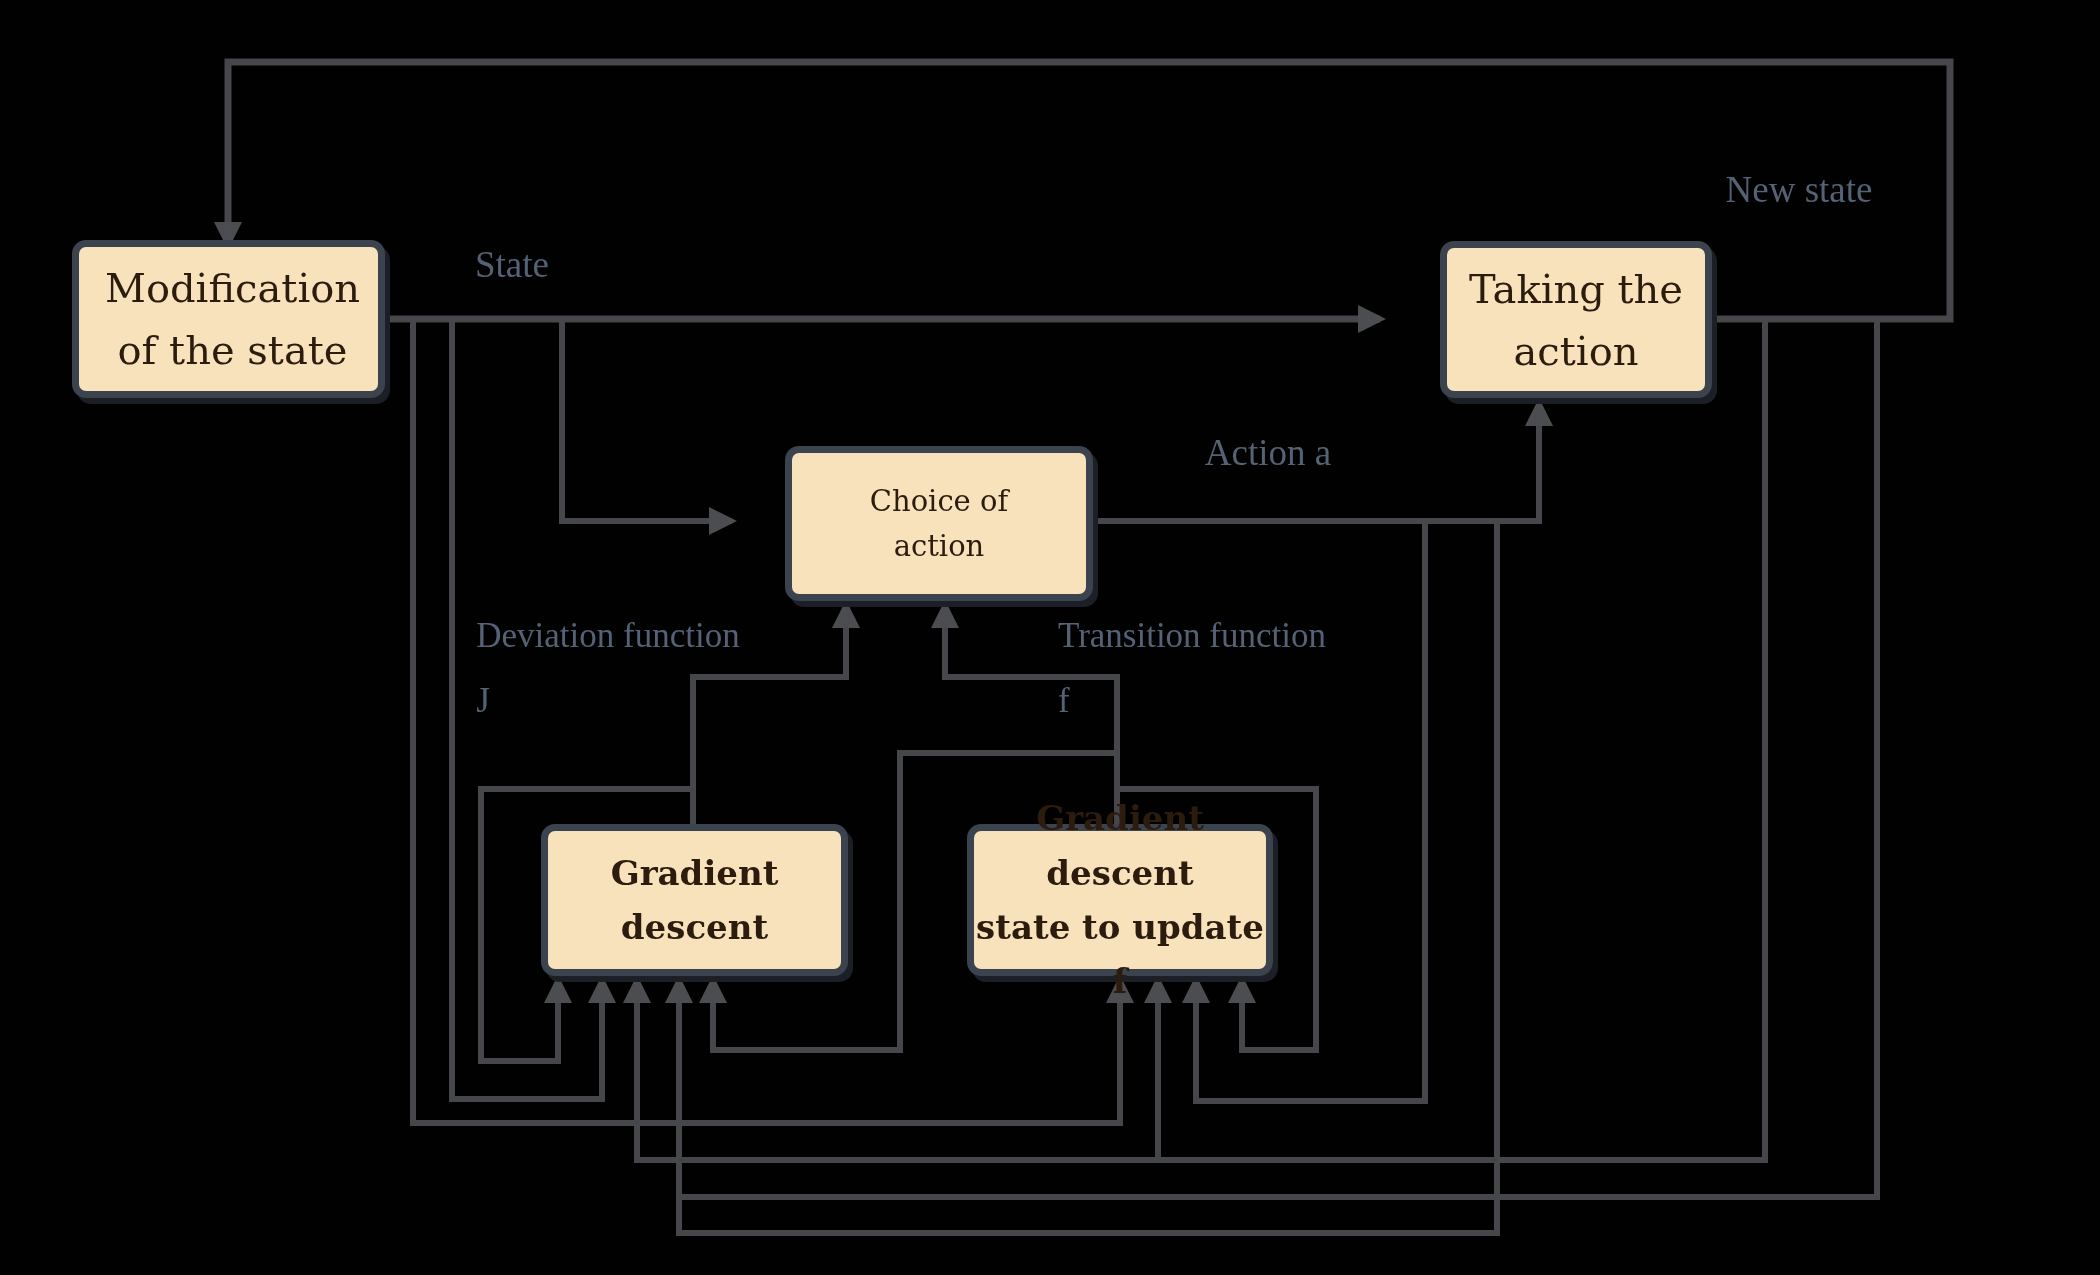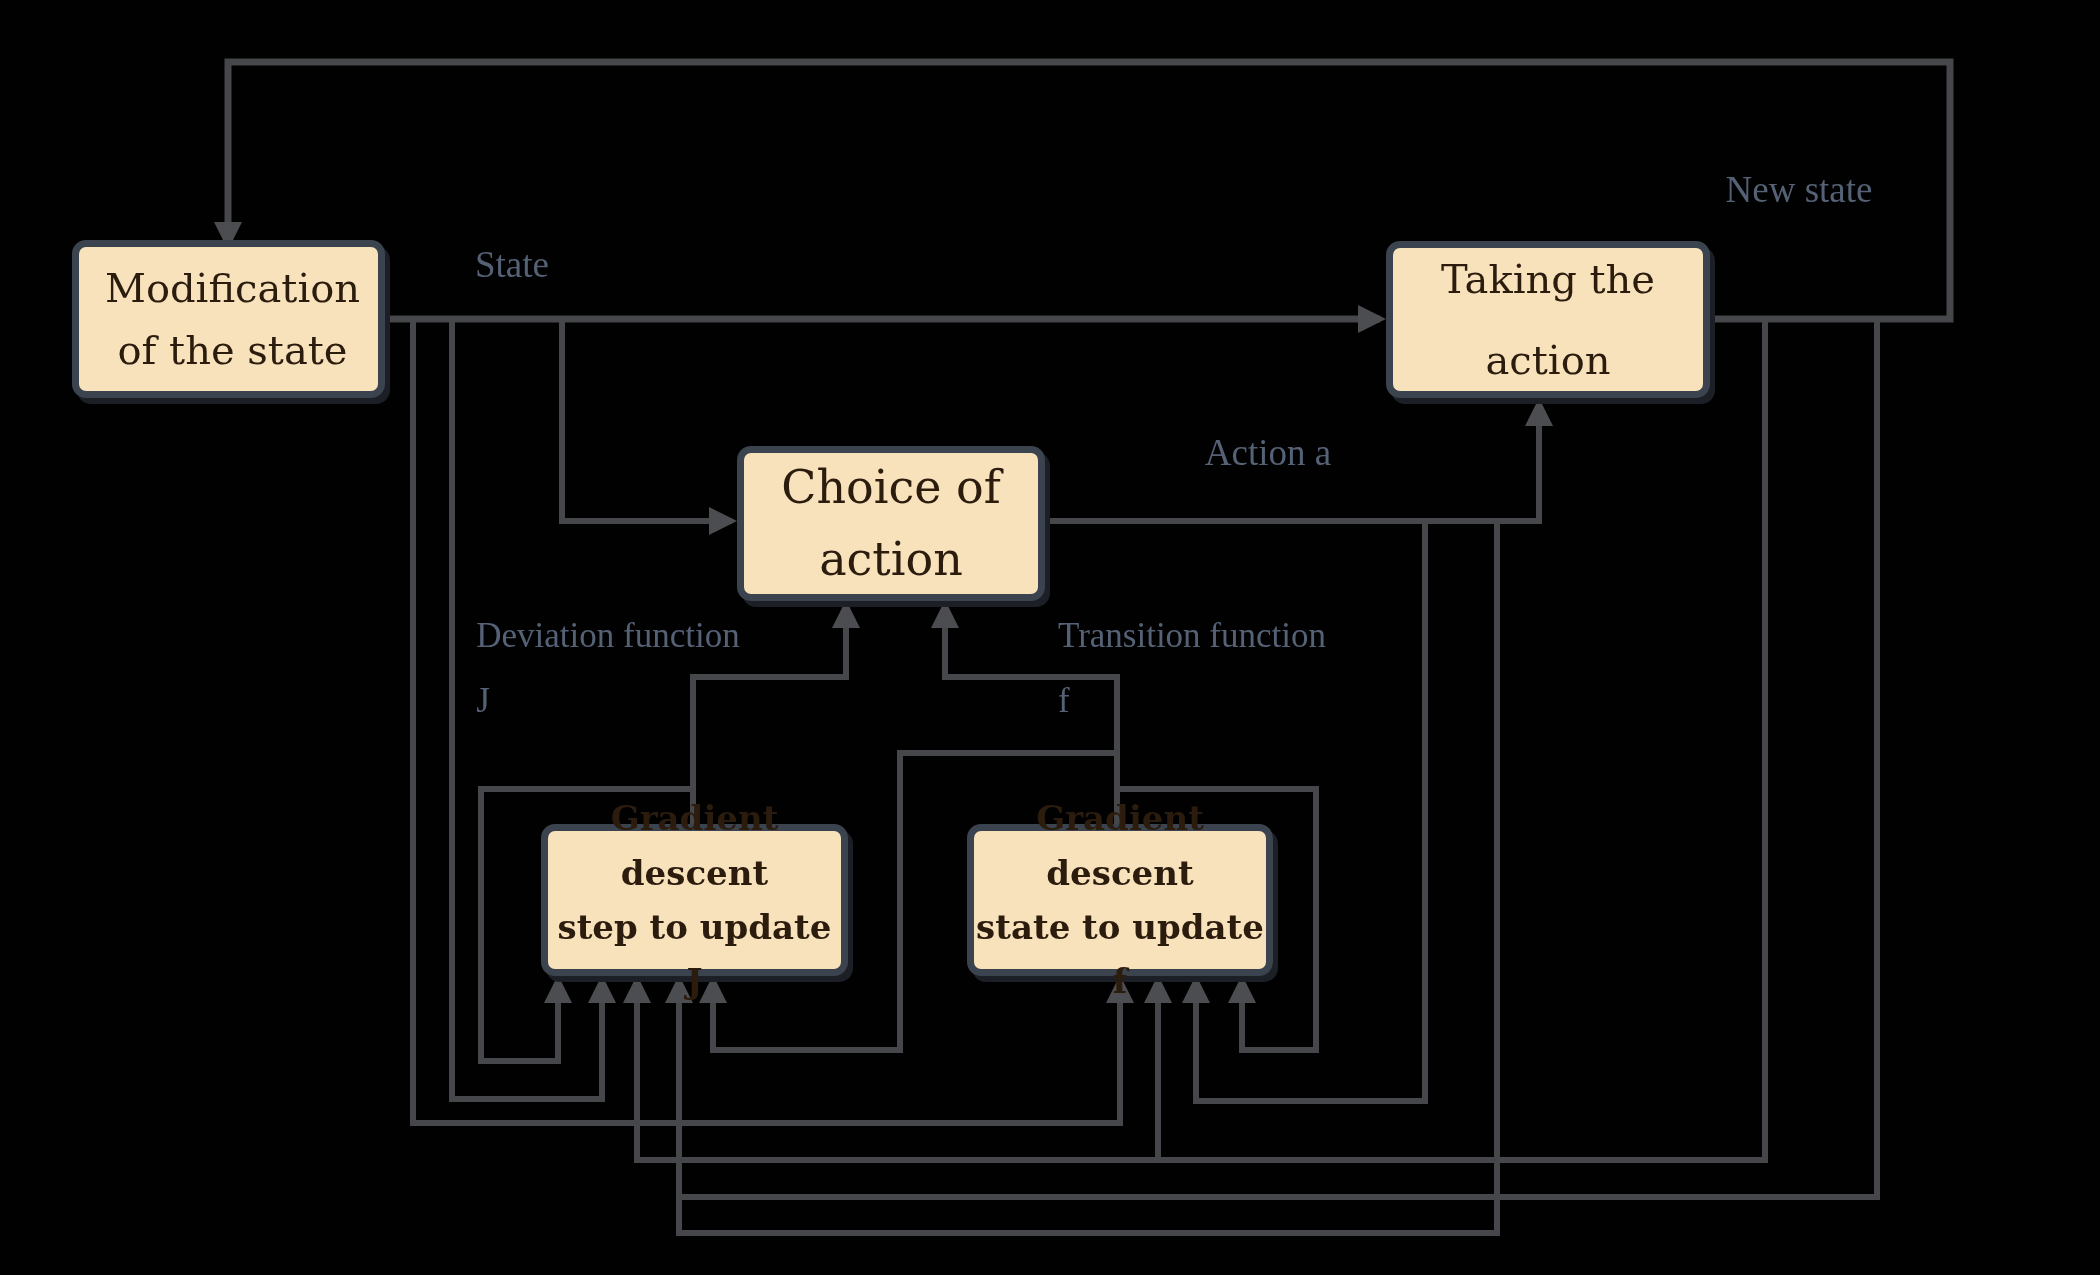--- a/index.html
+++ b/index.html
@@ -11,21 +11,21 @@
           font-family:"DejaVu Serif","Liberation Serif",serif;overflow:hidden;}
   #wires{position:absolute;left:0;top:0;width:2100px;height:1275px;}
   #wires polyline{fill:none;stroke:var(--c-line);}
   #wires polygon{fill:var(--c-arrow);stroke:none;}
   .node{position:absolute;box-sizing:border-box;background:var(--c-box-fill);
         border:7px solid var(--c-box-border);border-radius:14px;
         box-shadow:5px 6px 0 #1c1f26;display:flex;flex-direction:column;
         align-items:center;justify-content:center;text-align:center;
         color:var(--c-box-text);line-height:1.55;}
   .node.big{font-size:40px;}
-  .node.choice{font-size:46px;}
+  .node.choice{font-size:29px;margin-left:48px;}
   .node.small{font-size:34px;line-height:1.6;font-weight:bold;}
   .edge-label{position:absolute;transform:translate(-50%,-50%);color:var(--c-label);
               font-size:37px;white-space:nowrap;text-align:left;line-height:65px;font-family:Liberation Serif, serif;}
   .edge-label.fn{font-size:35px;}
 </style>
 </head>
 <body>
 
 <div id="canvas">
 
@@ -88,33 +88,32 @@
   <div class="edge-label fn" style="left:1192px;top:668px;">
     <div>Transition function</div>
     <div>f</div>
   </div>
 
   <div class="node big" style="left:72px;top:240px;width:313px;height:158px;padding-left:8px;">
     <div>Modification</div>
     <div>of the state</div>
   </div>
 
-  <div class="node big" style="left:1386px;top:241px;width:324px;height:157px;justify-content:space-between;">
+  <div class="node big" style="left:1440px;top:241px;width:272px;height:157px;">
     <div>Taking the</div>
     <div>action</div>
   </div>
 
   <div class="node choice" style="left:737px;top:446px;width:308px;height:155px;">
     <div>Choice of</div>
     <div>action</div>
   </div>
 
   <div class="node small" style="left:541px;top:824px;width:307px;height:152px;">
     <div>Gradient descent</div>
-    <div>step to update J</div>
   </div>
 
   <div class="node small" style="left:967px;top:824px;width:306px;height:152px;">
     <div>Gradient descent</div>
     <div>state to update f</div>
   </div>
 
 </div>
 
 </body></html>

